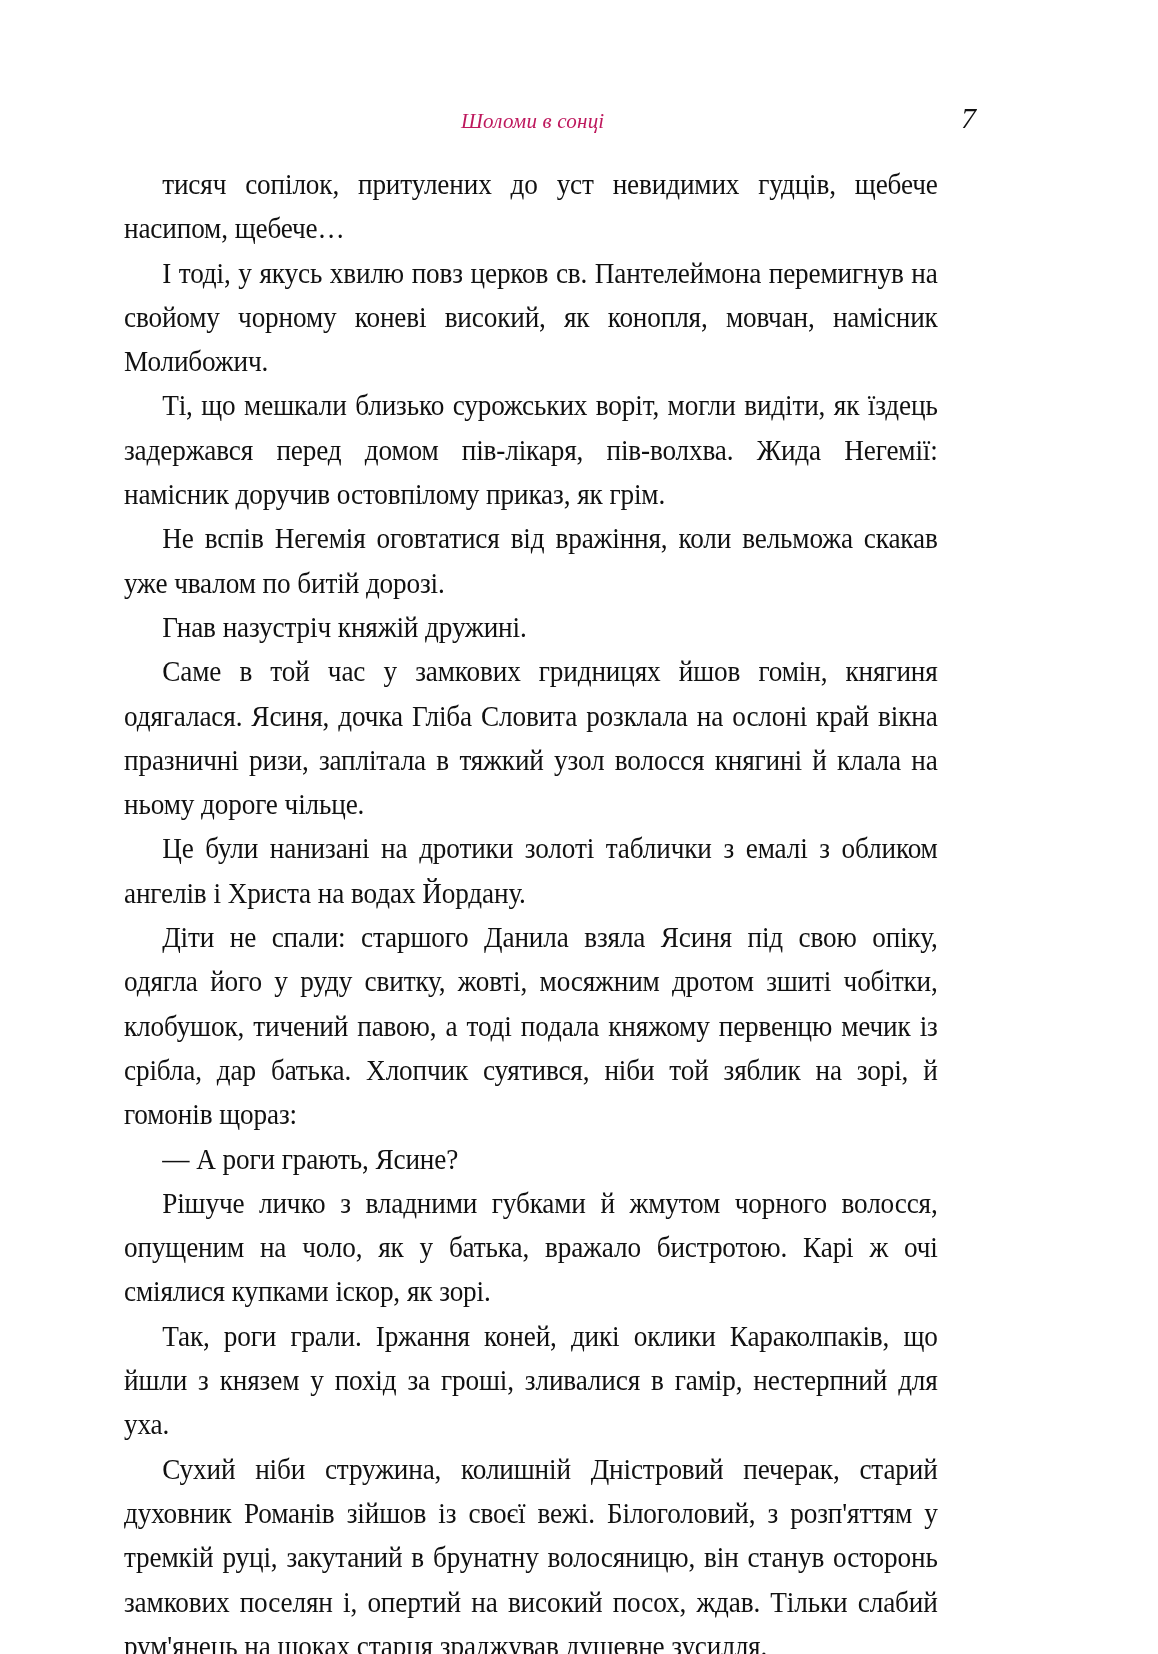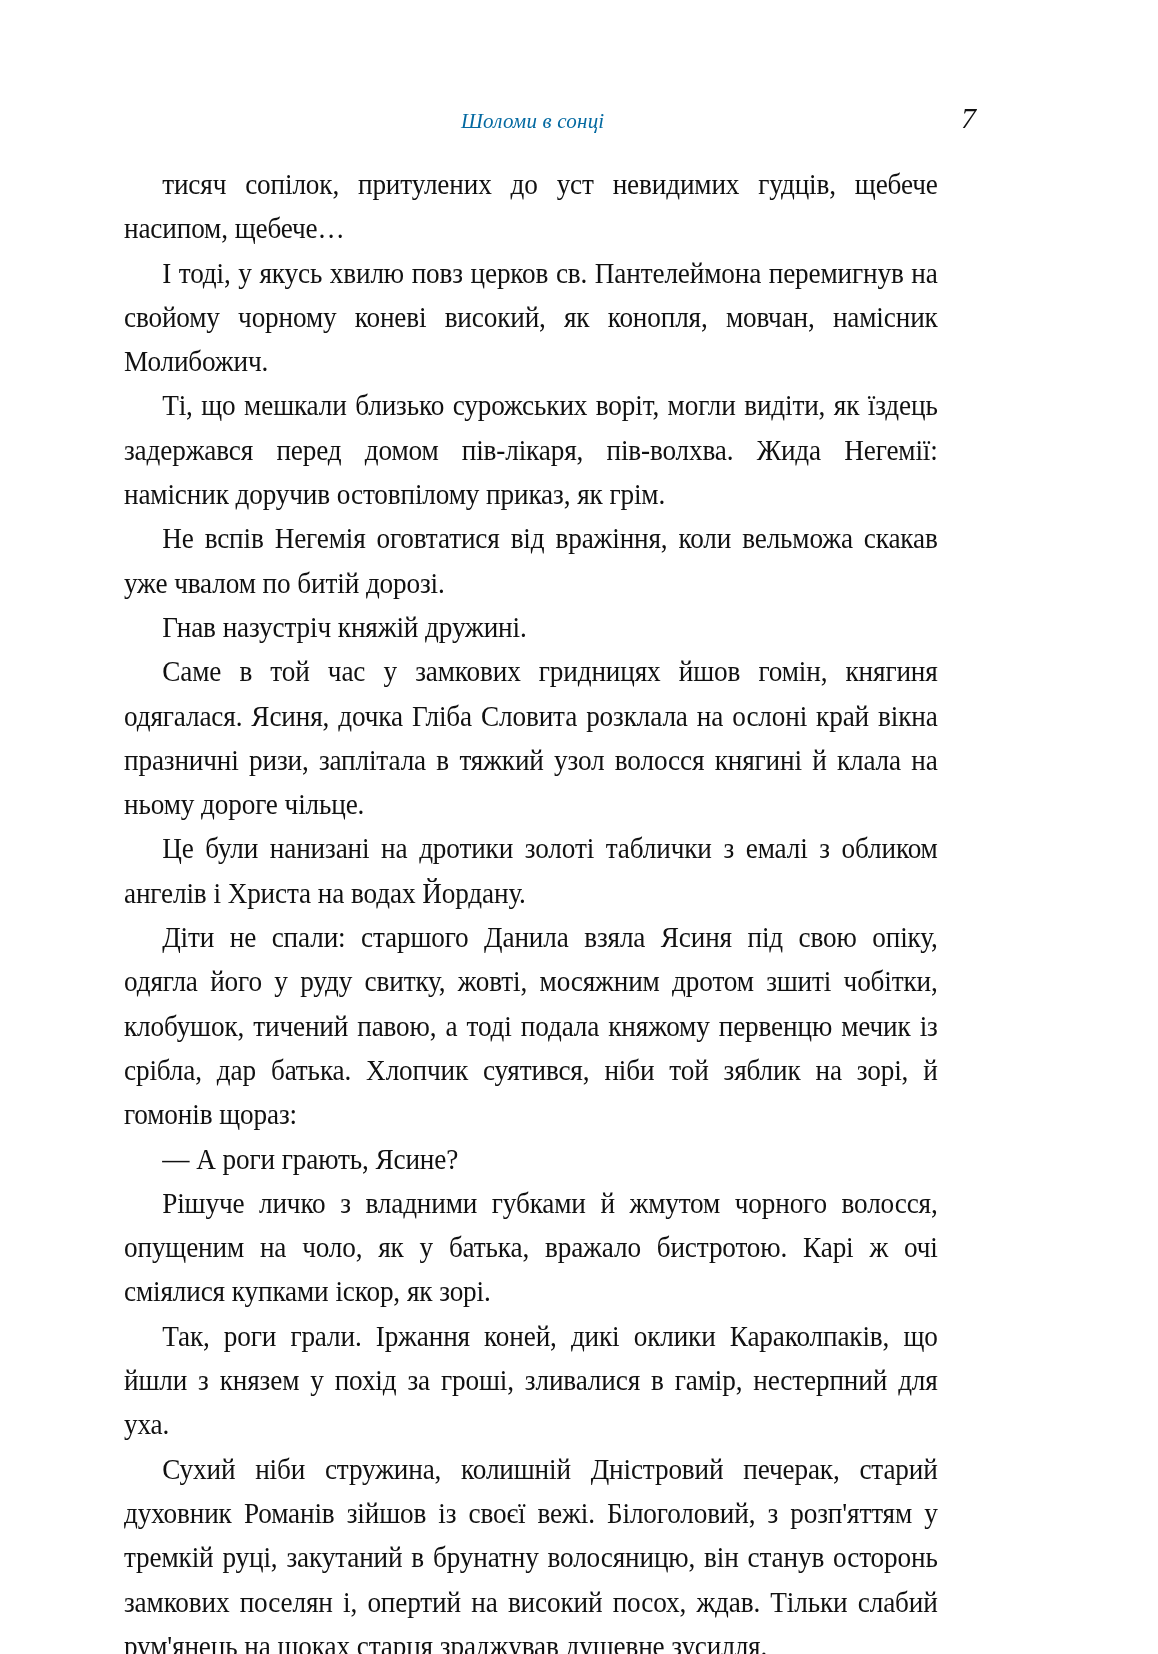--- a/index.html
+++ b/index.html
@@ -24,21 +24,21 @@
     width: 852px;
     height: 34px;
     display: flex;
     align-items: baseline;
     justify-content: space-between;
   }
   .running-head-title {
     font-style: italic;
     font-size: 21px;
     letter-spacing: 0.2px;
-    color: #0369a1;
+    color: #be185d;
     margin-left: 337px;
     white-space: nowrap;
   }
   .running-head-folio {
     font-size: 30px;
     font-style: italic;
     color: #111111;
     line-height: 1;
   }
   .body-text {

